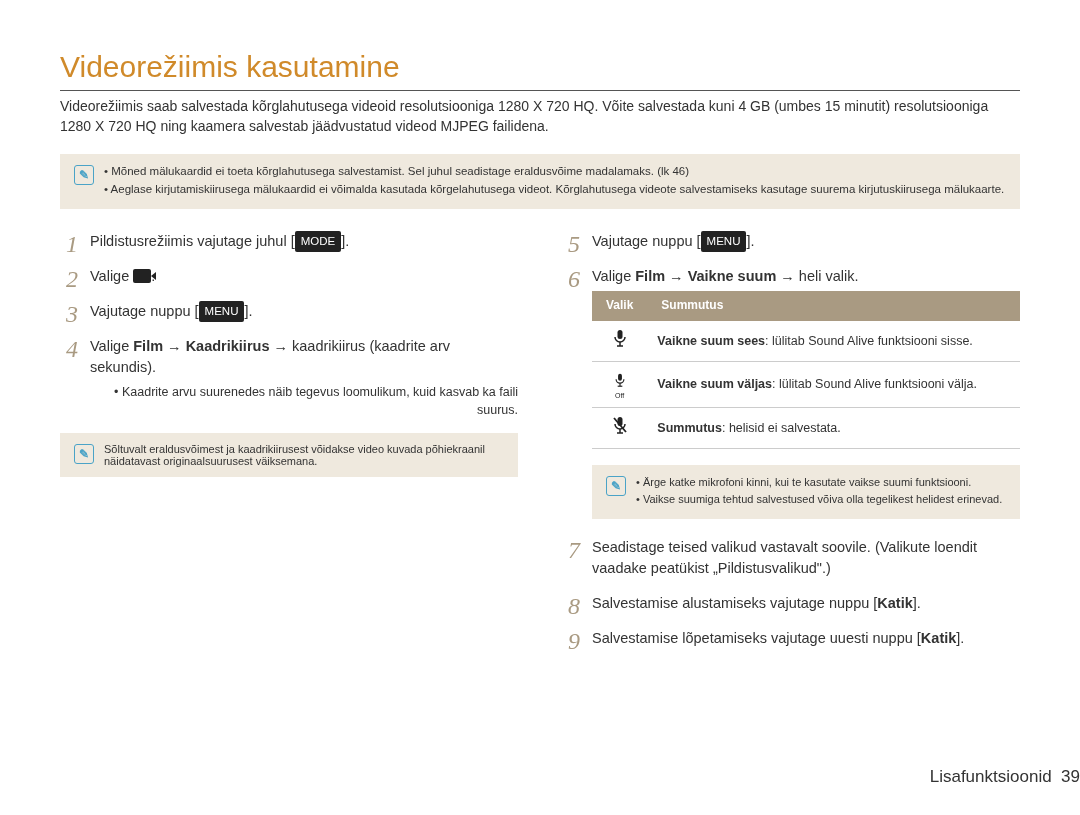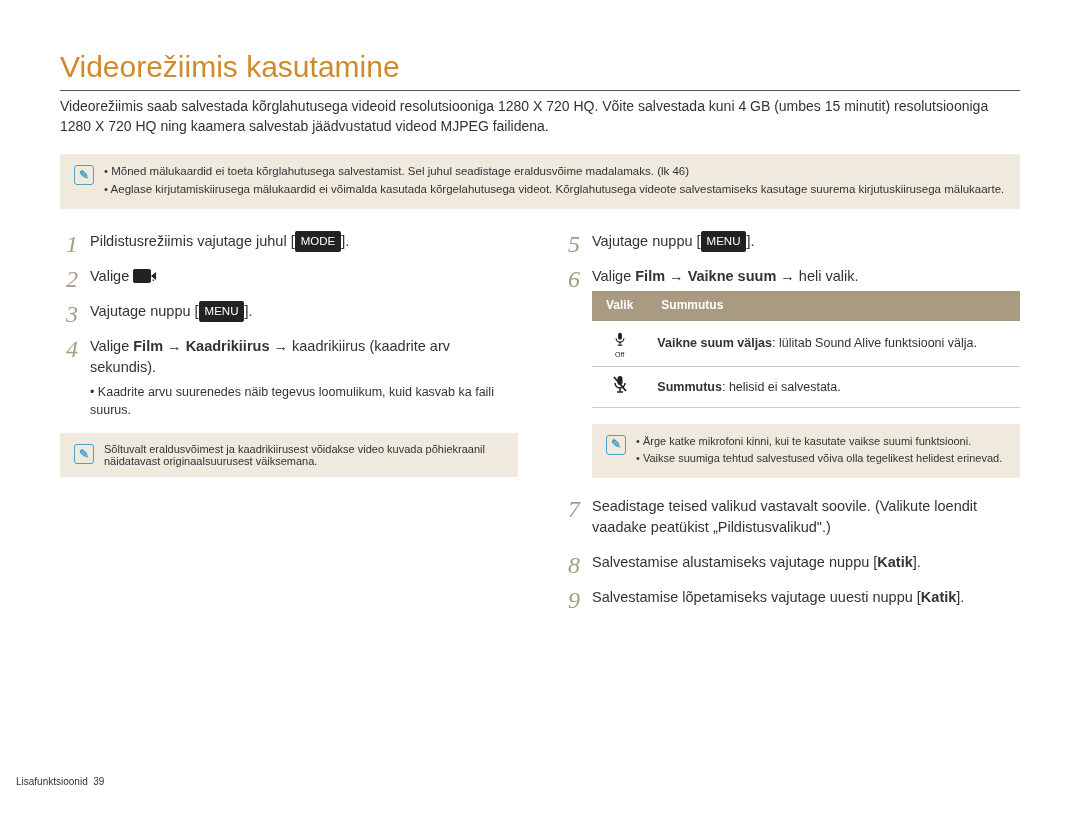--- a/index.html
+++ b/index.html
@@ -96,21 +96,21 @@
     content:"";
     position:absolute;
     right:-5px; top:3px;
     width:0; height:0;
     border-top:4px solid transparent;
     border-bottom:4px solid transparent;
     border-right:5px solid #222;
   }
   .sub-bullets { list-style:none; margin-top:6px; }
   .sub-bullets li::before { content:"•  "; }
-  .sub-bullets li { font-size:12.5px; line-height:1.4; }
+  .sub-bullets li { font-size:12.5px; line-height:1.4;text-align:right; }
   table.opt {
     width: 100%;
     border-collapse: collapse;
     font-size: 12.5px;
     margin-top: 4px;
     margin-bottom: 16px;
   }
   table.opt th {
     background: #a99a82;
     color: #fff;
@@ -123,22 +123,22 @@
     padding: 8px 10px;
     border-bottom: 1px solid #ccc;
     vertical-align: middle;
   }
   table.opt td.icon-cell { width: 50px; text-align:center; font-size:16px; color:#222;}
   .off-sub { font-size:7px; display:block; line-height:1; margin-top:-1px;}
   .footer {
     position:absolute;
     bottom: 28px;
     left:16px; right:0;
-    text-align:left;
-    font-size: 10px;
+    text-align:right;
+    font-size: 17px;
     color:#333;
   }
   b { font-weight:bold; }
 </style>
 </head>
 <body>
 
 <h1 class="title">Videorežiimis kasutamine</h1>
 <hr class="title-rule">
 <p class="intro">Videorežiimis saab salvestada kõrglahutusega videoid resolutsiooniga 1280 X 720 HQ. Võite salvestada kuni 4 GB (umbes 15 minutit) resolutsiooniga 1280 X 720 HQ ning kaamera salvestab jäädvustatud videod MJPEG failidena.</p>
@@ -188,20 +188,31 @@
         <span>Vajutage nuppu [</span><span class="btn-label">MENU</span><span>].</span>
       </li>
       <li>
         <span>Valige </span><b>Film</b><span> → </span><b>Vaikne suum</b><span> → </span><span>heli valik.</span>
 
         <table class="opt">
           <tbody>
               <tr>
             <th>Valik</th>
             <th>Summutus</th>
+          </tr>
+          <tr>
+            <td class="icon-cell">
+              <svg width="14" height="18" viewBox="0 0 14 18">
+                    <rect x="4.5" y="1" width="5" height="9" rx="2.5" fill="#222"></rect>
+                    <path d="M2 8 a5 5 0 0 0 10 0" fill="none" stroke="#222" stroke-width="1.5"></path>
+                    <line x1="7" y1="13" x2="7" y2="17" stroke="#222" stroke-width="1.5"></line>
+                    <line x1="4" y1="17" x2="10" y2="17" stroke="#222" stroke-width="1.5"></line>
+                  </svg>
+            </td>
+            <td><b>Vaikne suum sees</b><span>: lülitab Sound Alive funktsiooni sisse.</span></td>
           </tr>
           <tr>
             <td class="icon-cell">
               <svg width="14" height="14" viewBox="0 0 14 18">
                     <rect x="4.5" y="1" width="5" height="9" rx="2.5" fill="#222"></rect>
                     <path d="M2 8 a5 5 0 0 0 10 0" fill="none" stroke="#222" stroke-width="1.5"></path>
                     <line x1="7" y1="13" x2="7" y2="17" stroke="#222" stroke-width="1.5"></line>
                     <line x1="4" y1="17" x2="10" y2="17" stroke="#222" stroke-width="1.5"></line>
                   </svg>
               <span class="off-sub">Off</span>

